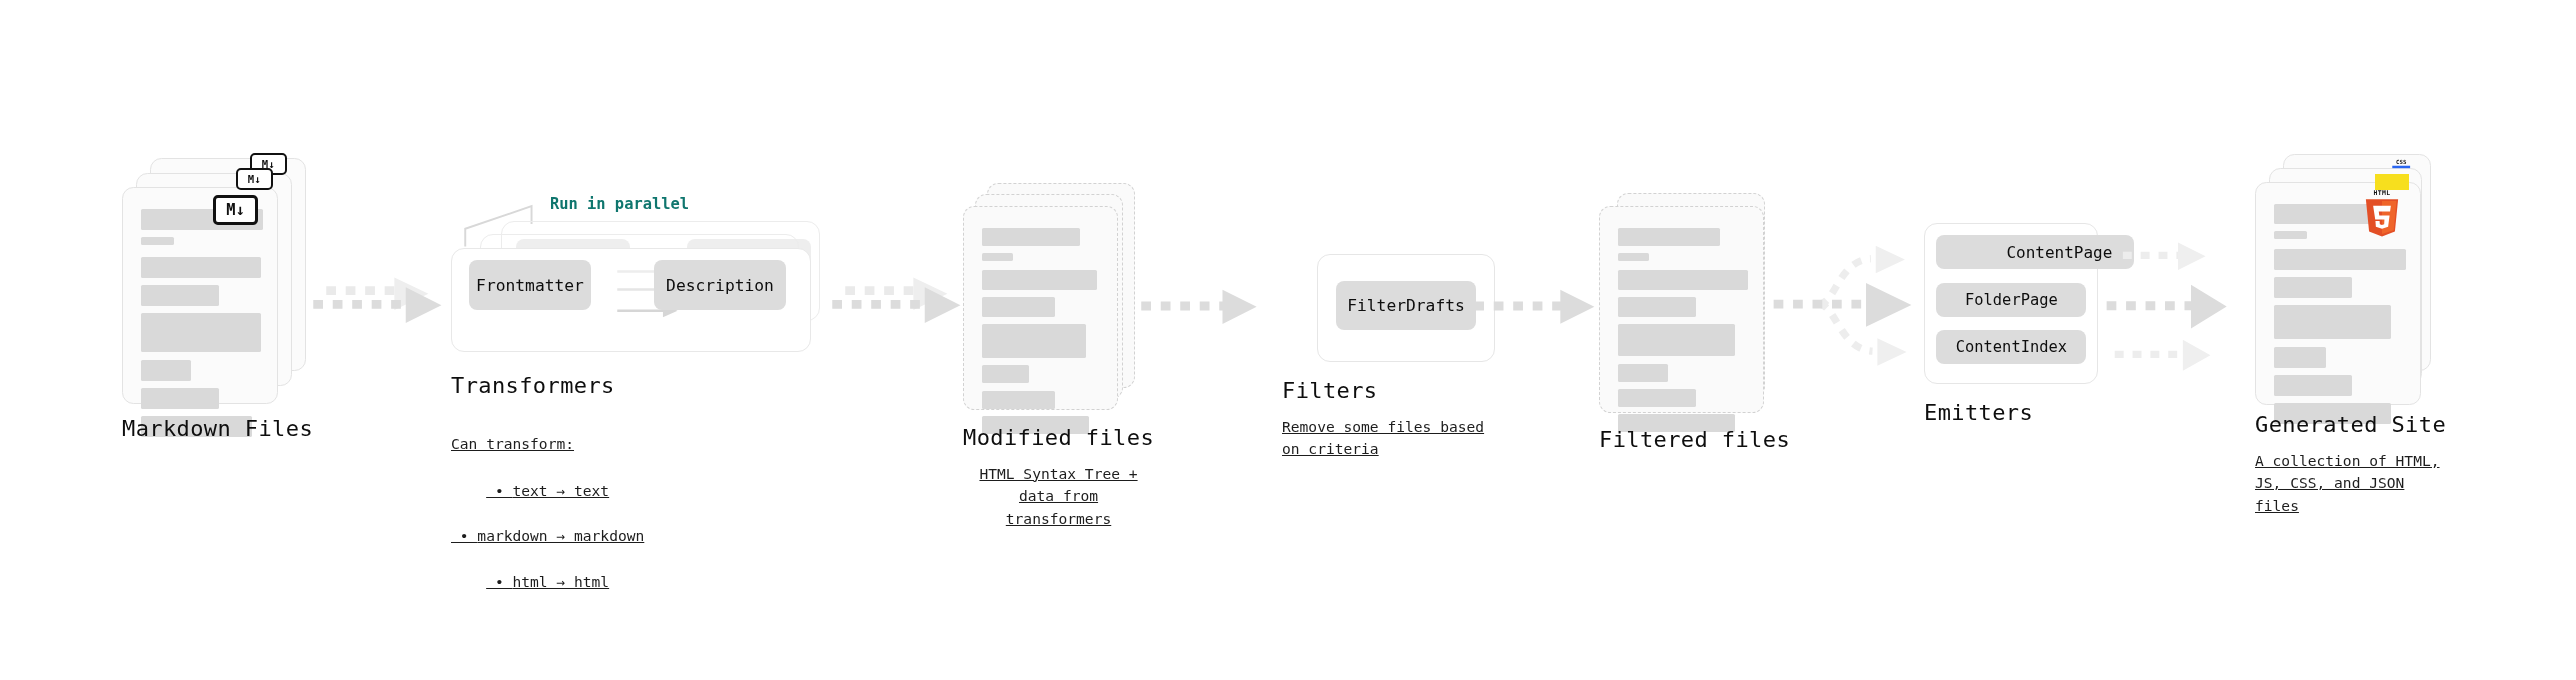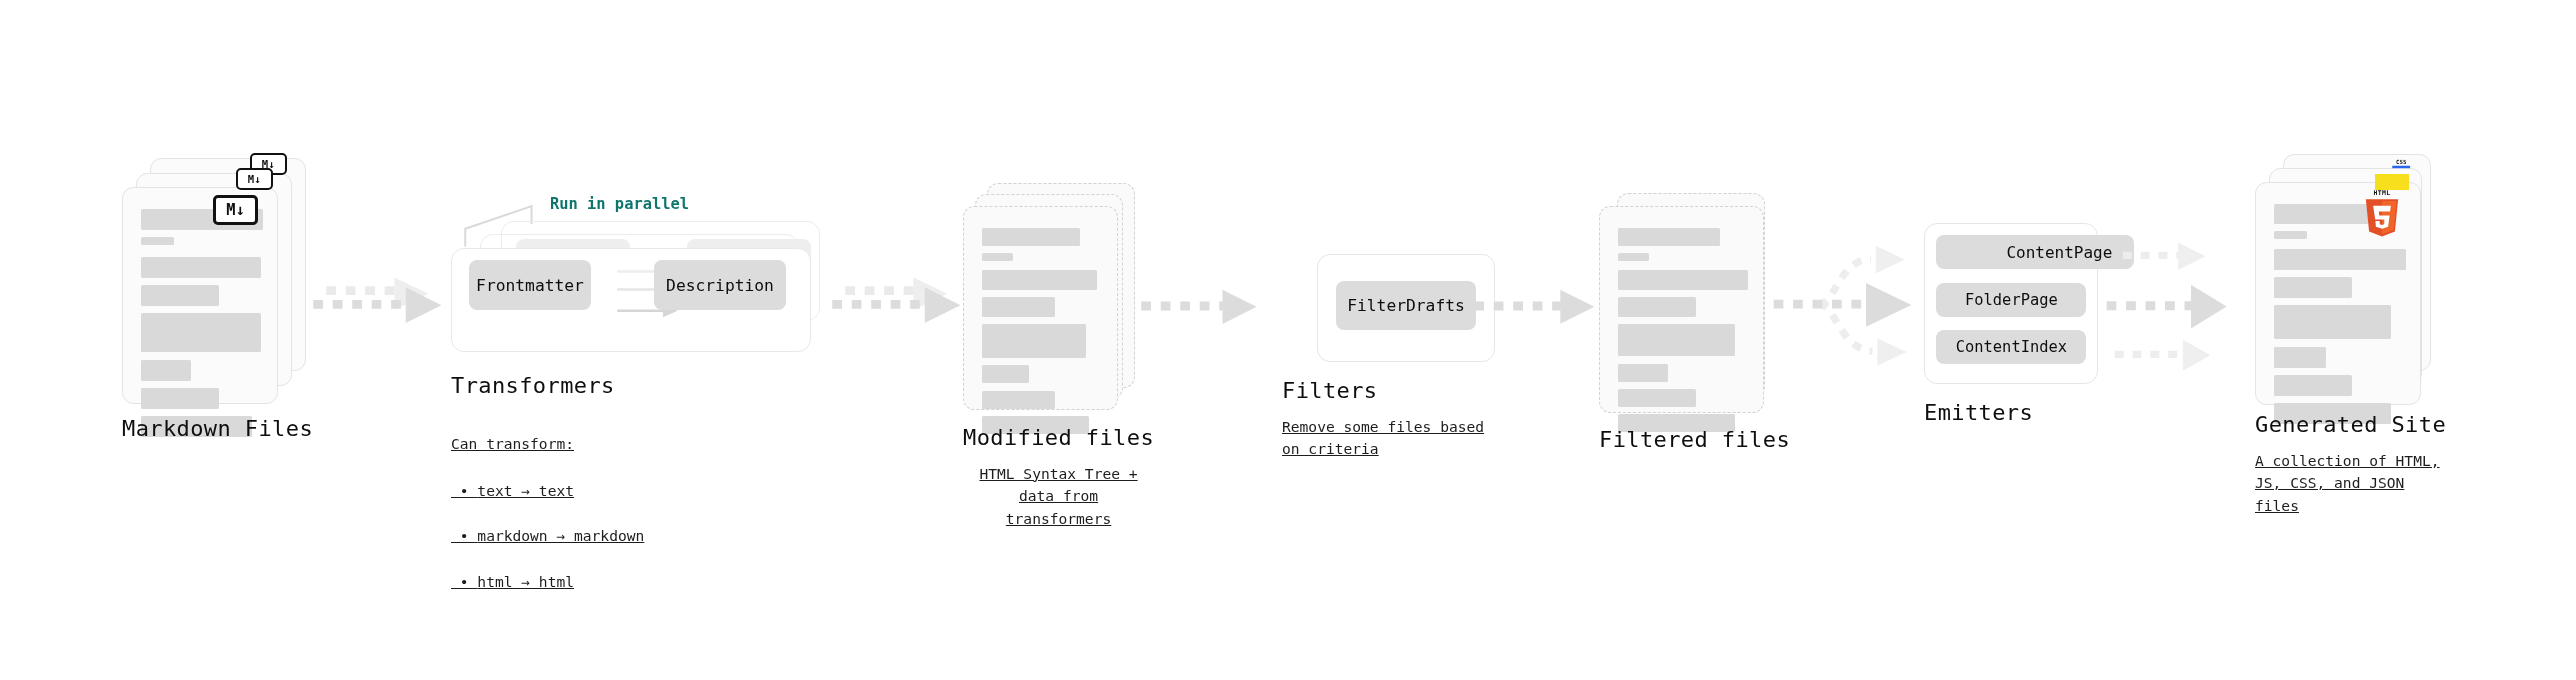--- a/index.html
+++ b/index.html
@@ -127,21 +127,21 @@
       </div>
       <div class="pill" style="position:absolute;left:203px;top:67px;width:132px;height:50px;">
         <span>Description</span>
       </div>
     </div>
 
     <div class="caption" style="left:0;top:180px;">
       <div class="title">Transformers</div>
       <div class="subtitle">
         <span>Can transform:</span>
-        <div style="margin-top:1.6px;">
+        <div style="margin-top:1.6px;text-align:center;">
           <div>&nbsp;•&nbsp;<span>text → text</span></div>
           <div>&nbsp;•&nbsp;<span>markdown → markdown</span></div>
           <div>&nbsp;•&nbsp;<span>html → html</span></div>
         </div>
       </div>
     </div>
   </div>
 
   <div class="node" style="left:829px;top:276px;">
     <svg width="142" height="73" viewBox="0 0 175 90">

